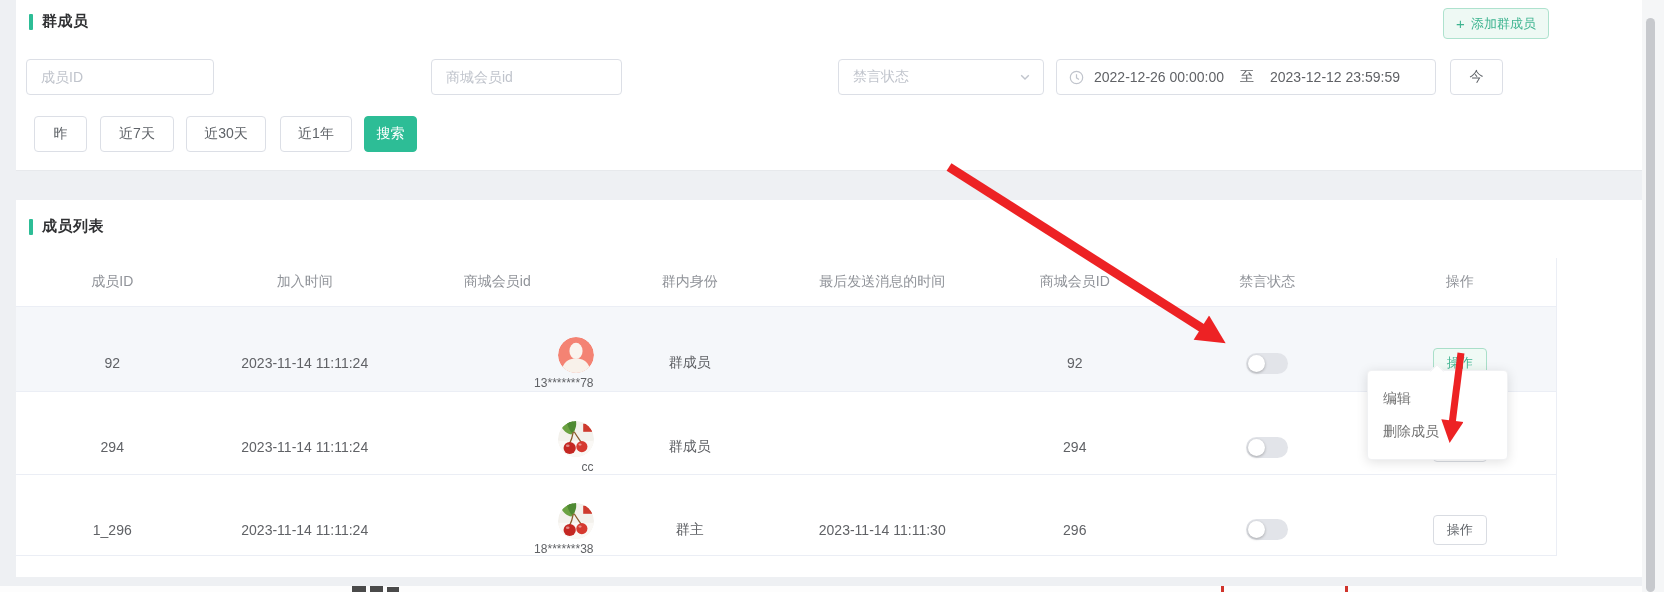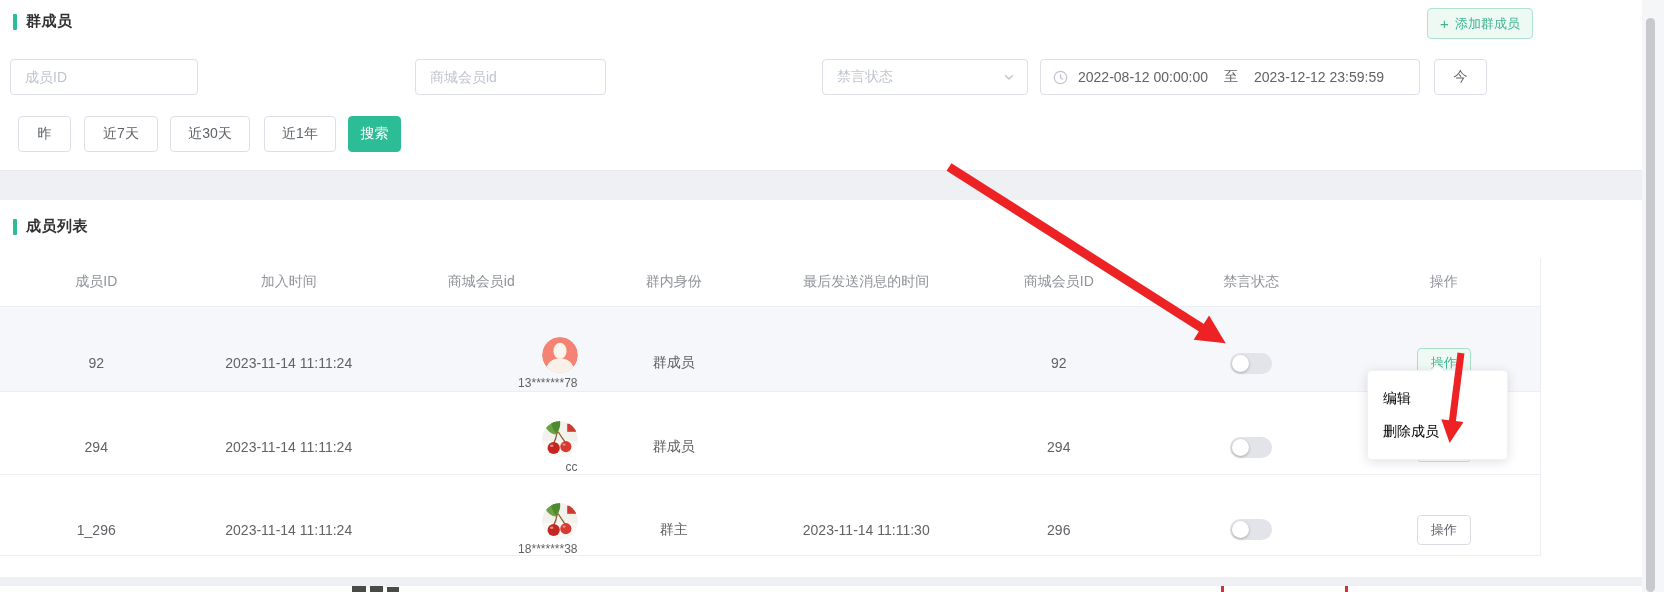--- a/index.html
+++ b/index.html
@@ -2,21 +2,21 @@
 <html><head>
 <meta charset="utf-8">
 <style>
   html,body{margin:0;padding:0;}
   body{
     width:1664px;height:592px;position:relative;overflow:hidden;
     background:#eef0f3;
     font-family:"Liberation Sans","DejaVu Sans",sans-serif;
     -webkit-font-smoothing:antialiased;
   }
-  .card{position:absolute;left:0;background:#fff;}
+  .card{position:absolute;left:16px;background:#fff;}
   .card-top{top:0;width:1642px;height:170px;border-bottom:1px solid #e7e9ec;}
   .card-table{top:200px;width:1642px;height:377px;}
 
   
   .section-title{position:absolute;display:flex;align-items:center;gap:9px;}
   .section-title .bar{width:4px;height:16px;background:#2dbd96;border-radius:1px;}
   .section-title .txt{font-size:15px;font-weight:bold;color:#303133;letter-spacing:.5px;}
 
   
   .add-btn{
@@ -93,21 +93,21 @@
   
   .dropdown{
     position:absolute;left:1367px;top:370px;width:141px;height:90px;box-sizing:border-box;
     background:#fff;border:1px solid #f0f1f3;border-radius:4px;
     box-shadow:0 2px 12px rgba(0,0,0,.12);z-index:40;padding-top:11px;
   }
   .dropdown .caret{
     position:absolute;top:-5px;left:64px;width:9px;height:9px;background:#fff;
     transform:rotate(45deg);border-left:1px solid #f0f1f3;border-top:1px solid #f0f1f3;
   }
-  .dd-item{height:33px;line-height:33px;padding-left:15px;font-size:14px;color:#000000;cursor:pointer;text-align:left;}
+  .dd-item{height:33px;line-height:33px;padding-left:15px;font-size:14px;color:#737373;cursor:pointer;text-align:left;}
 
   
   .scroll-gutter{position:absolute;left:1642px;top:0;width:22px;height:592px;background:#f5f6f7;z-index:70;}
   .scroll-thumb{position:absolute;left:4px;top:18px;width:9px;height:574px;border-radius:5px;background:#c7c9cd;}
 
   
   .annotations{position:absolute;left:0;top:0;z-index:60;pointer-events:none;}
 
   
   .cutoff-strip{position:absolute;left:0;top:586px;width:1642px;height:6px;background:#fdfdfd;overflow:hidden;}
@@ -137,21 +137,21 @@
     <svg width="12" height="12" viewBox="0 0 12 12">
       <path d="M2.2 4.2 L6 8 L9.8 4.2" fill="none" stroke="#c0c4cc" stroke-width="1.4"></path>
     </svg>
   </div>
 
   <div class="date-range">
     <svg width="15" height="15" viewBox="0 0 15 15">
       <circle cx="7.5" cy="7.5" r="6.2" fill="none" stroke="#c0c4cc" stroke-width="1.2"></circle>
       <path d="M7.5 4.2 V7.8 L10 9.4" fill="none" stroke="#c0c4cc" stroke-width="1.2"></path>
     </svg>
-    <span class="dtxt">2022-08-12 00:00:00</span>
+    <span class="dtxt">2022-12-26 00:00:00</span>
     <span class="sep">至</span>
     <span class="dtxt">2023-12-12 23:59:59</span>
   </div>
 
   <button class="btn-plain" style="left:1434px;top:59px;width:53px;">今</button>
 
   <button class="btn-plain" style="left:18px;top:116px;width:53px;">昨</button>
   <button class="btn-plain" style="left:84px;top:116px;width:74px;">近7天</button>
   <button class="btn-plain" style="left:170px;top:116px;width:80px;">近30天</button>
   <button class="btn-plain" style="left:264px;top:116px;width:72px;">近1年</button>

